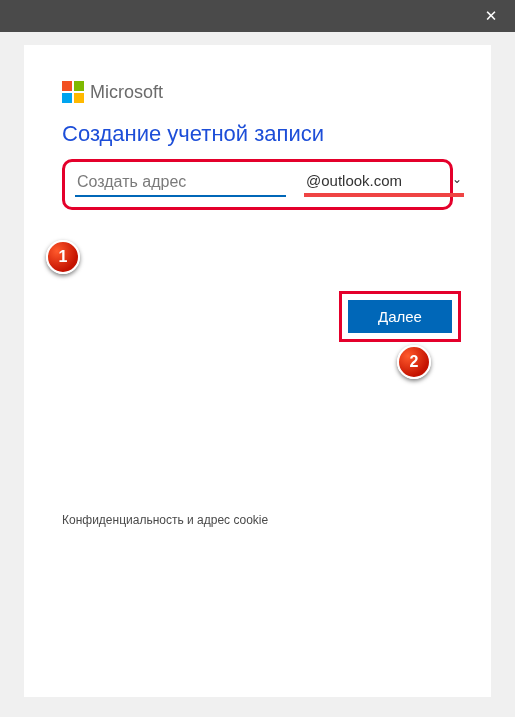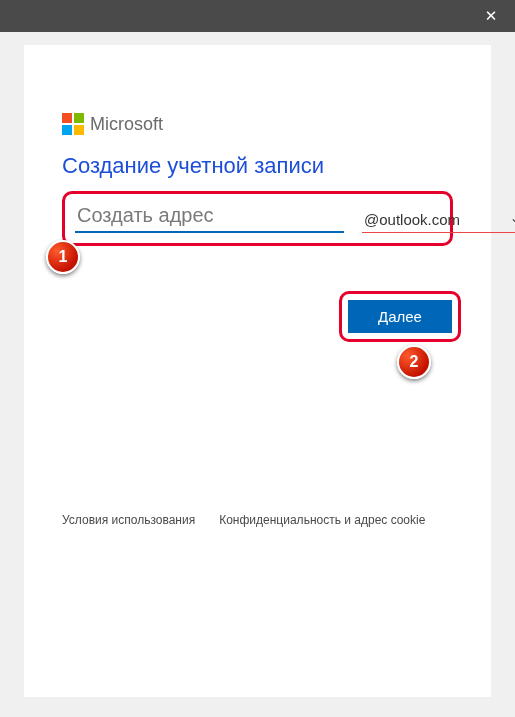--- a/index.html
+++ b/index.html
@@ -29,21 +29,20 @@
   .window {
     position: absolute;
     left: 24px;
     top: 45px;
     right: 24px;
     bottom: 20px;
     background: #fff;
   }
   .content {
     padding: 36px 38px 16px 38px;
-    margin-top: 32px;
   }
   .brand {
     display: flex;
     align-items: center;
     gap: 6px;
     margin-bottom: 18px;
   }
   .mslogo {
     width: 22px; height: 22px;
     display: grid;
@@ -72,31 +71,31 @@
     padding: 6px 10px 10px 10px;
     display: flex;
     align-items: flex-end;
     gap: 18px;
     position: relative;
   }
   .email-input {
     flex: 1;
     border: none;
     border-bottom: 2px solid #0067b8;
-    font-size: 20px;
+    font-size: 16px;
     padding: 4px 2px 4px 2px;
     color: #666;
     outline: none;
     background: transparent;
   }
   .email-input::placeholder { color: #7a7a7a; }
   .domain-select {
     display: flex;
     align-items: flex-start;
-    border-bottom: 1px solid #ef4444;
+    border-bottom: 4px solid #ef4444;
     padding: 4px 2px 4px 2px;
     min-width: 160px;
     justify-content: space-between;
     cursor: pointer;
   }
   .domain-text { font-size: 15px; color:#333; }
   .chevron {
     font-size: 12px;
     color: #333;
     margin-left: 18px;
@@ -114,21 +113,21 @@
     display: flex;
     align-items: center;
     justify-content: center;
   }
   .badge1 { left: 22px; top: 195px; }
   .callout2 {
     position: absolute;
     right: 30px;
     top: 246px;
     border: 3px solid #e4002b;
-    border-radius: 10px;
+    border-radius: 0;
     padding: 6px;
   }
   .next-btn {
     background: #0067b8;
     color: #fff;
     border: none;
     font-size: 15px;
     padding: 8px 28px;
     cursor: pointer;
     min-width: 104px;
@@ -181,16 +180,15 @@
 
   <div class="badge badge1">1</div>
 
   <div class="callout2">
     <button class="next-btn">Далее</button>
   </div>
 
   <div class="badge badge2">2</div>
 
   <div class="footer">
-    <a>Условия использования</a>
     <a>Конфиденциальность и адрес cookie</a>
   </div>
 </div>
 
 </body></html>

